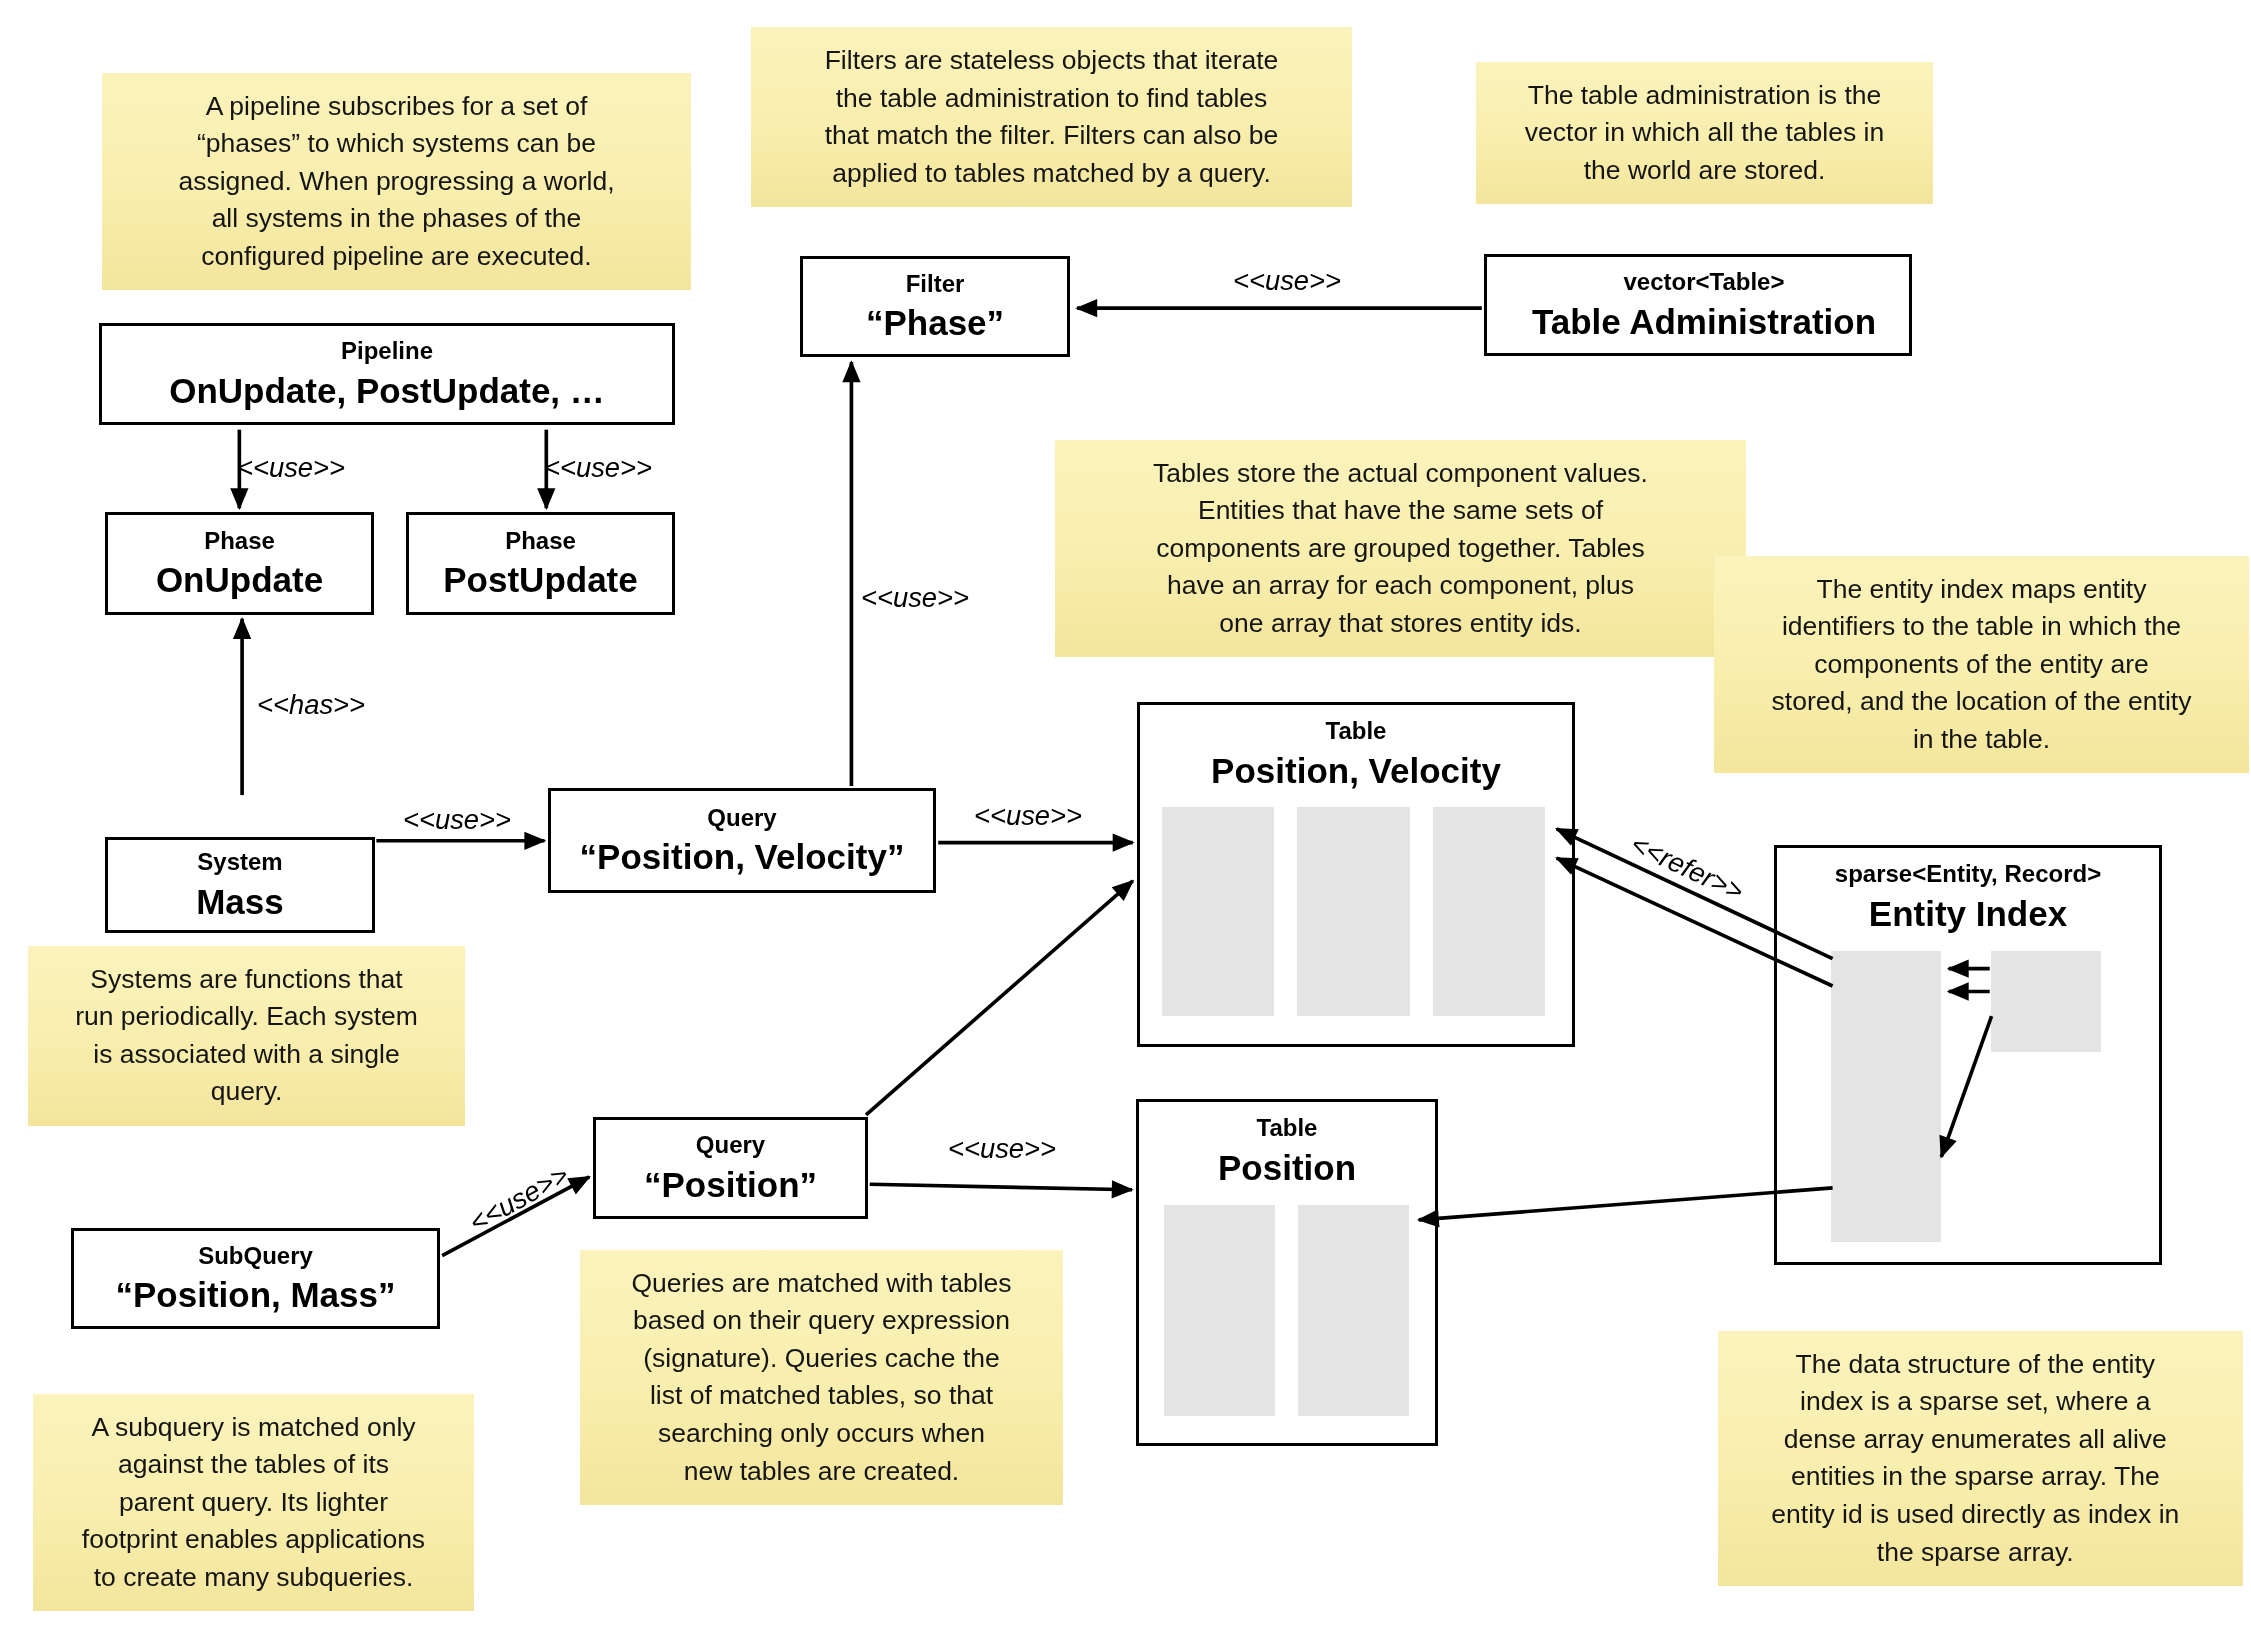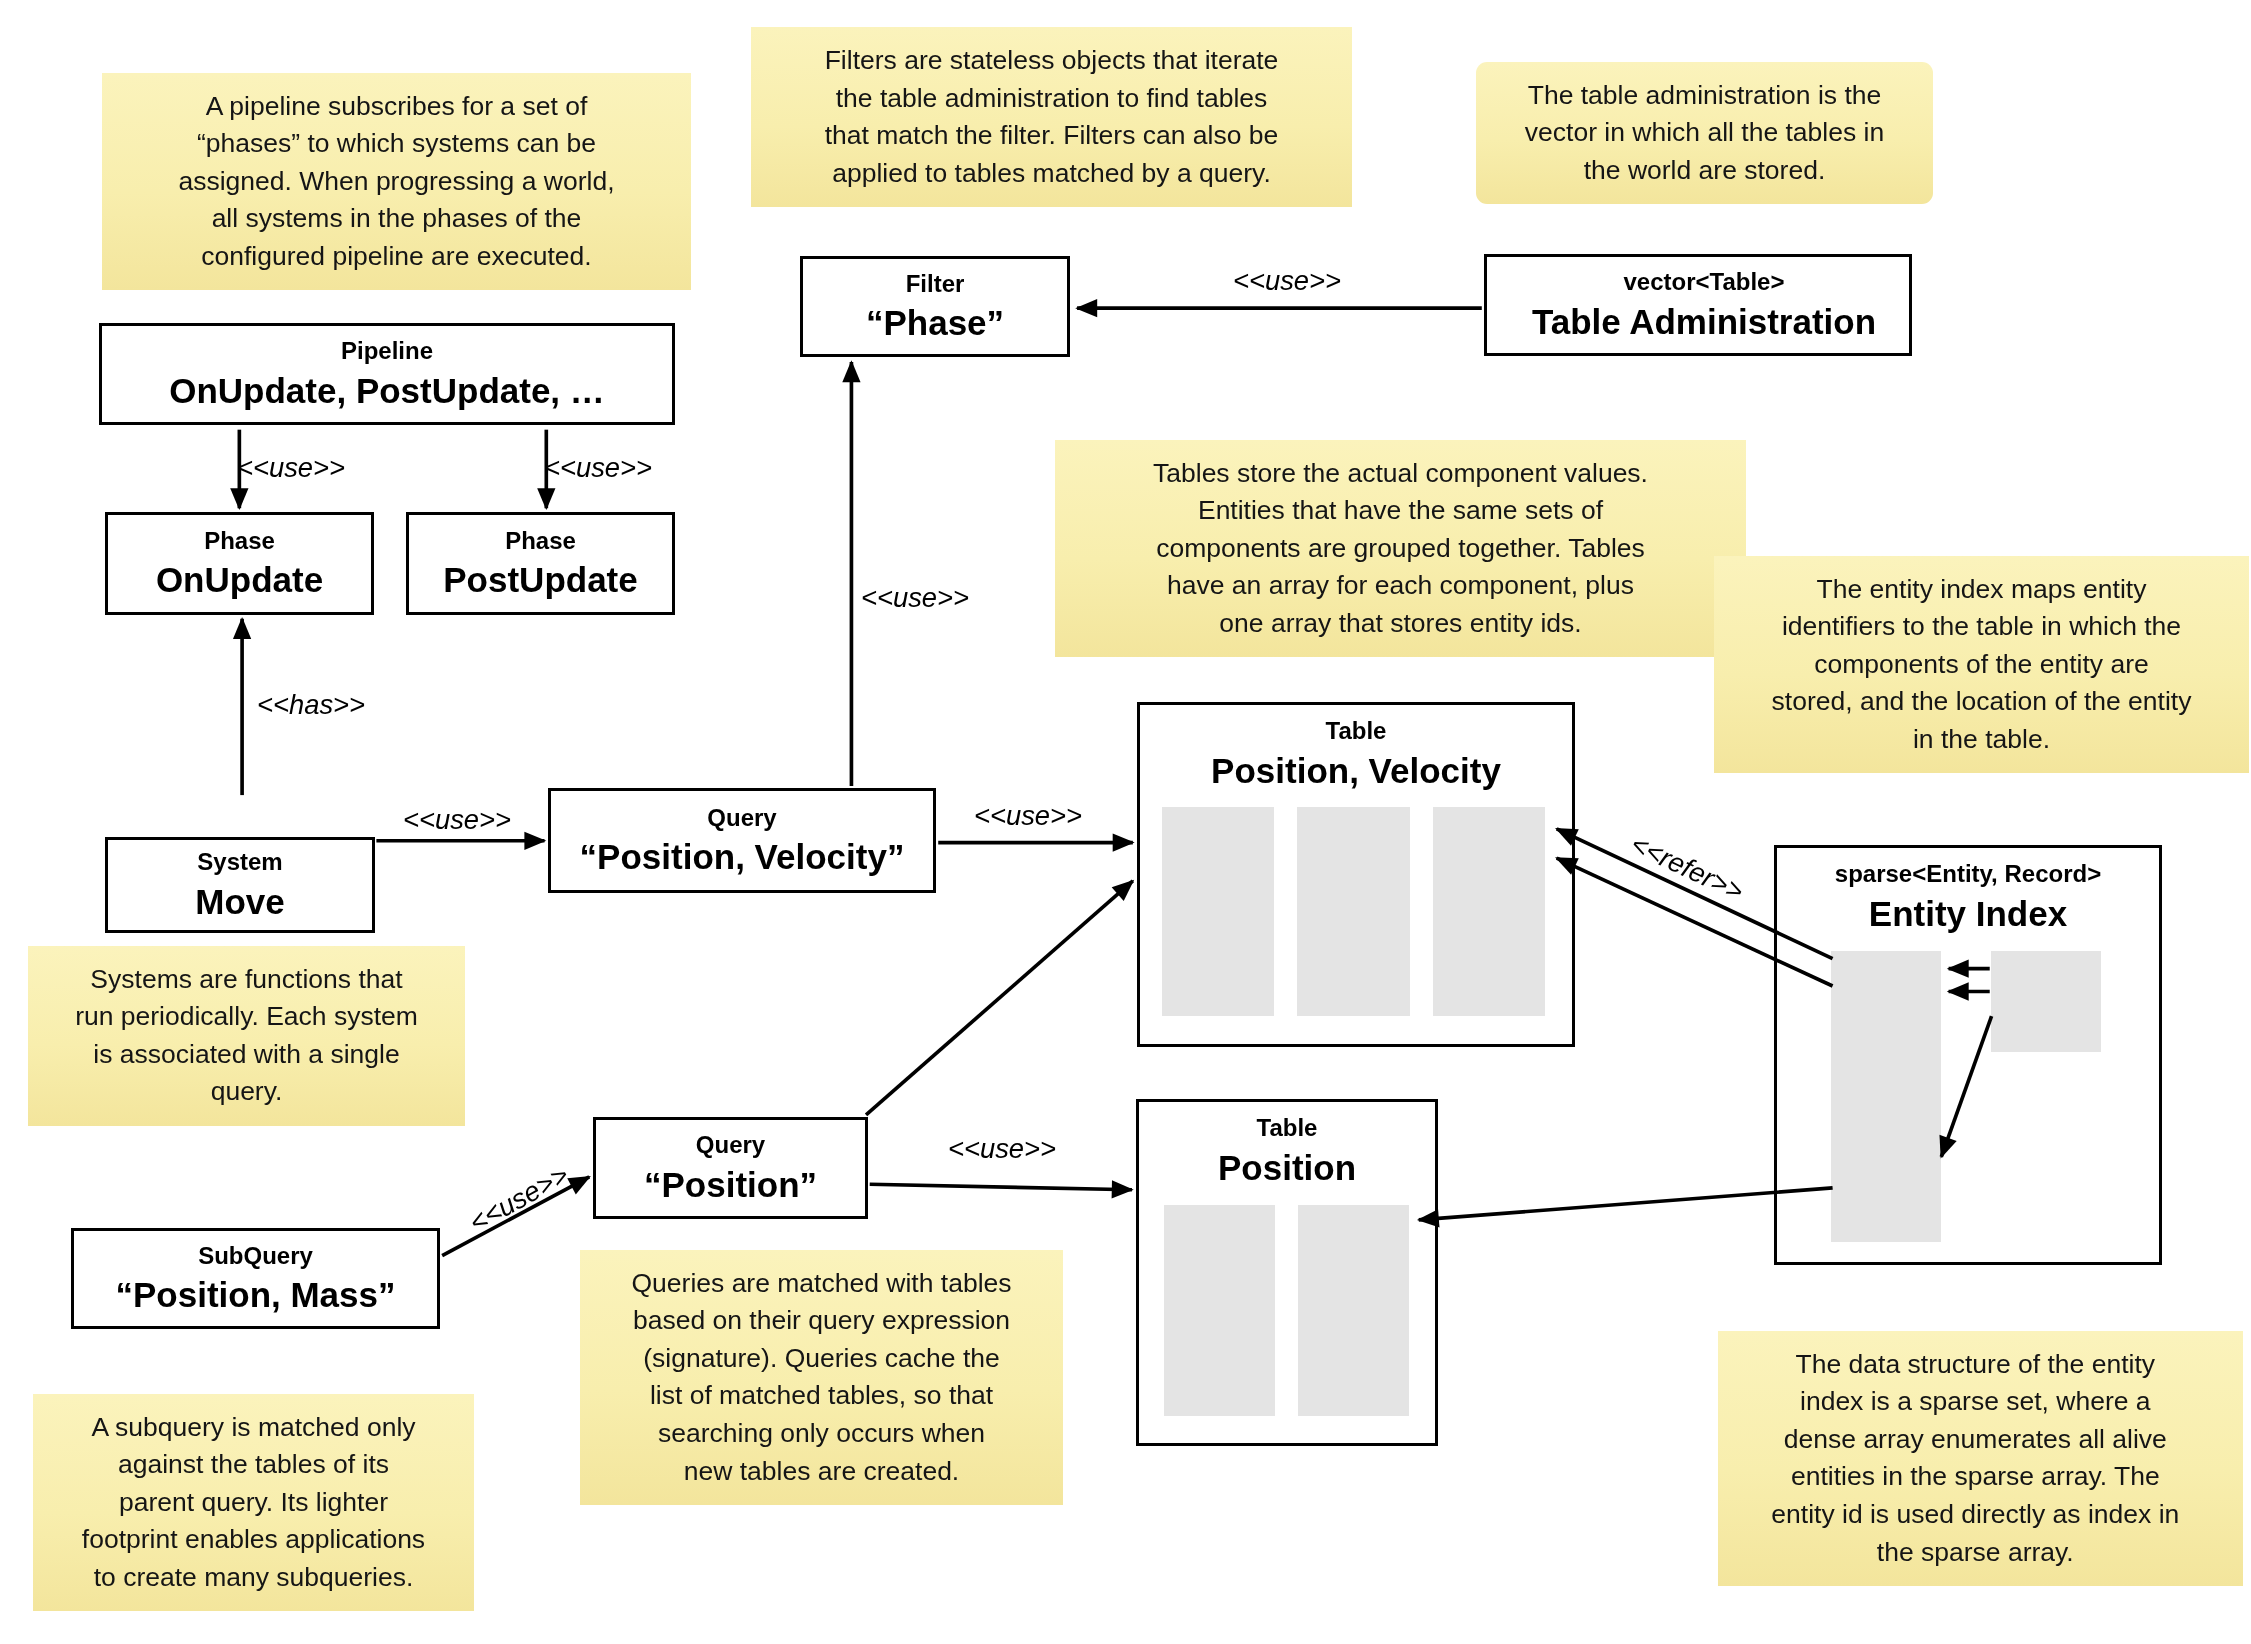--- a/index.html
+++ b/index.html
@@ -62,21 +62,21 @@
 
   <div class="note" style="left:102px;top:73px;width:589px;">A pipeline subscribes for a set of
 “phases” to which systems can be
 assigned. When progressing a world,
 all systems in the phases of the
 configured pipeline are executed.</div>
   <div class="note" style="left:751px;top:27.4px;width:601px;">Filters are stateless objects that iterate
 the table administration to find tables
 that match the filter. Filters can also be
 applied to tables matched by a query.</div>
-  <div class="note" style="left:1476px;top:62px;width:457px;border-radius:11px;">The table administration is the
+  <div class="note" style="left:1476px;top:62px;width:457px;">The table administration is the
 vector in which all the tables in
 the world are stored.</div>
   <div class="note" style="left:1055px;top:440px;width:691px;">Tables store the actual component values.
 Entities that have the same sets of
 components are grouped together. Tables
 have an array for each component, plus
 one array that stores entity ids.</div>
   <div class="note" style="left:1714px;top:556px;width:535px;">The entity index maps entity
 identifiers to the table in which the
 components of the entity are
@@ -114,21 +114,21 @@
     <span class="n">OnUpdate</span>
   </div>
 
   <div class="ubox" style="left:406px;top:512px;width:269px;height:103px;">
     <span class="t">Phase</span>
     <span class="n">PostUpdate</span>
   </div>
 
   <div class="ubox" style="left:105px;top:797px;width:270px;height:96px;margin-top:40px;">
     <span class="t">System</span>
-    <span class="n">Move</span>
+    <span class="n">Mass</span>
   </div>
 
   <div class="ubox" style="left:548px;top:788px;width:388px;height:105px;">
     <span class="t">Query</span>
     <span class="n">“Position, Velocity”</span>
   </div>
 
   <div class="ubox" style="left:800px;top:256px;width:270px;height:101px;">
     <span class="t">Filter</span>
     <span class="n">“Phase”</span>

